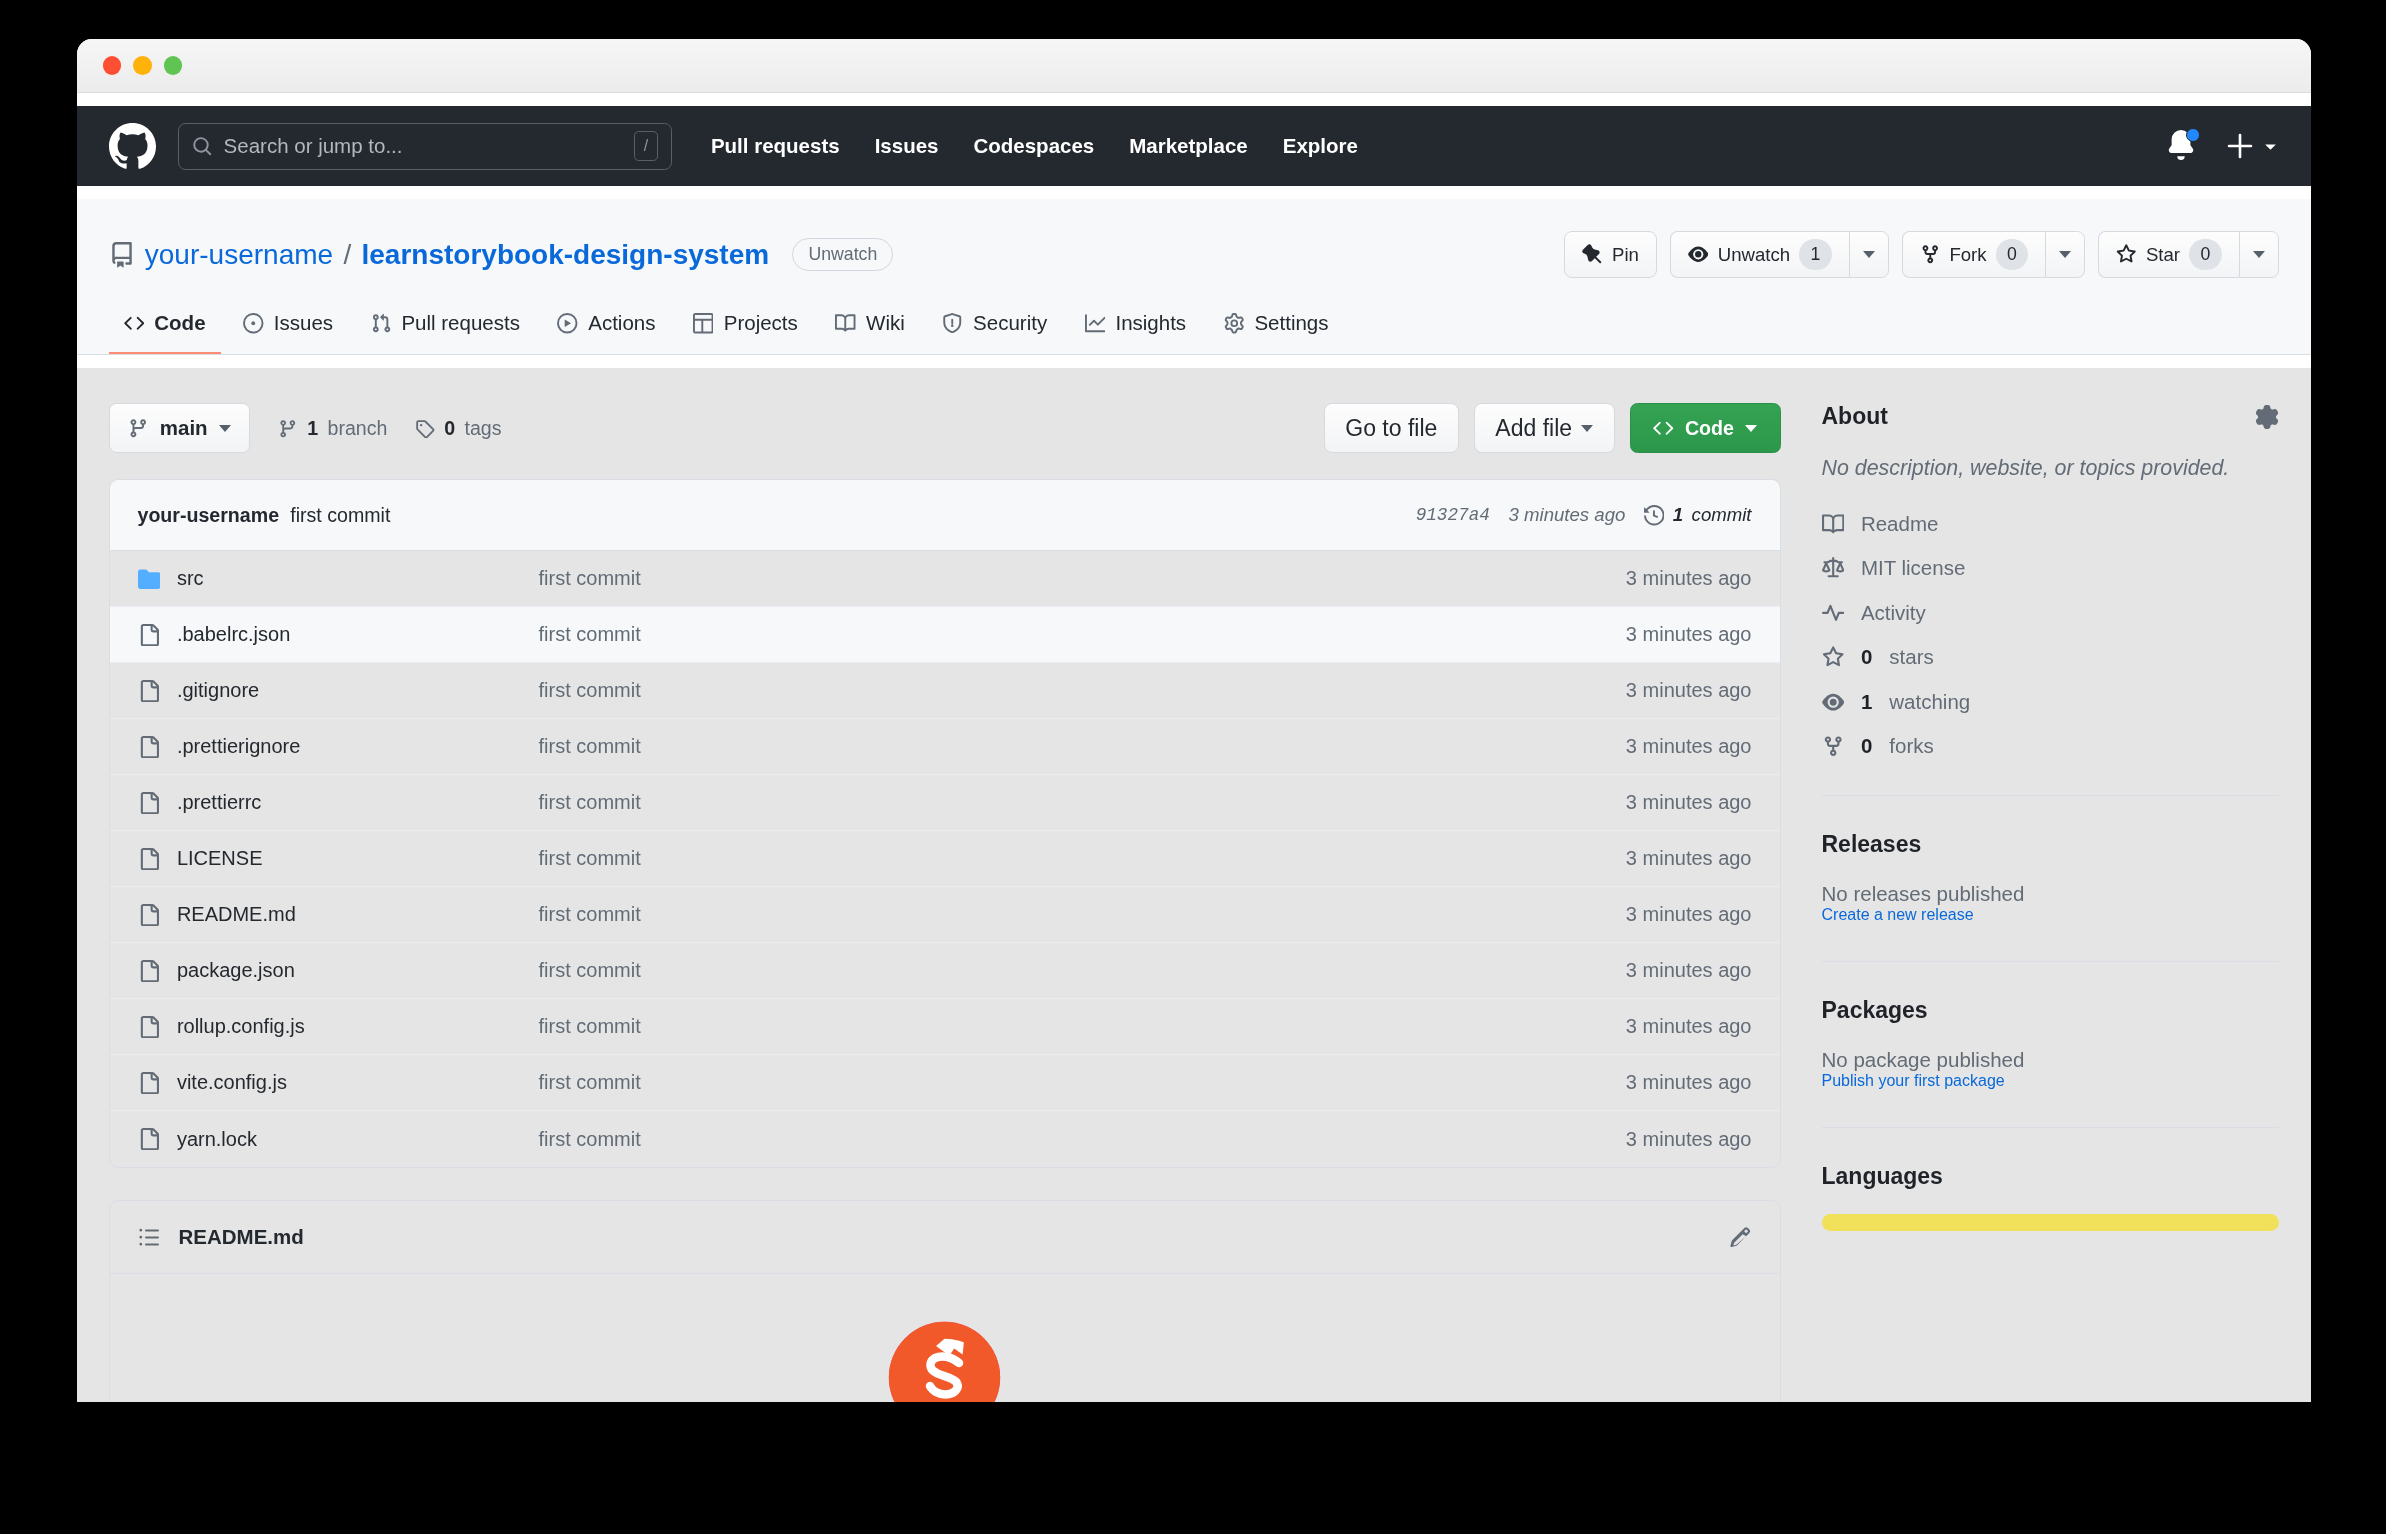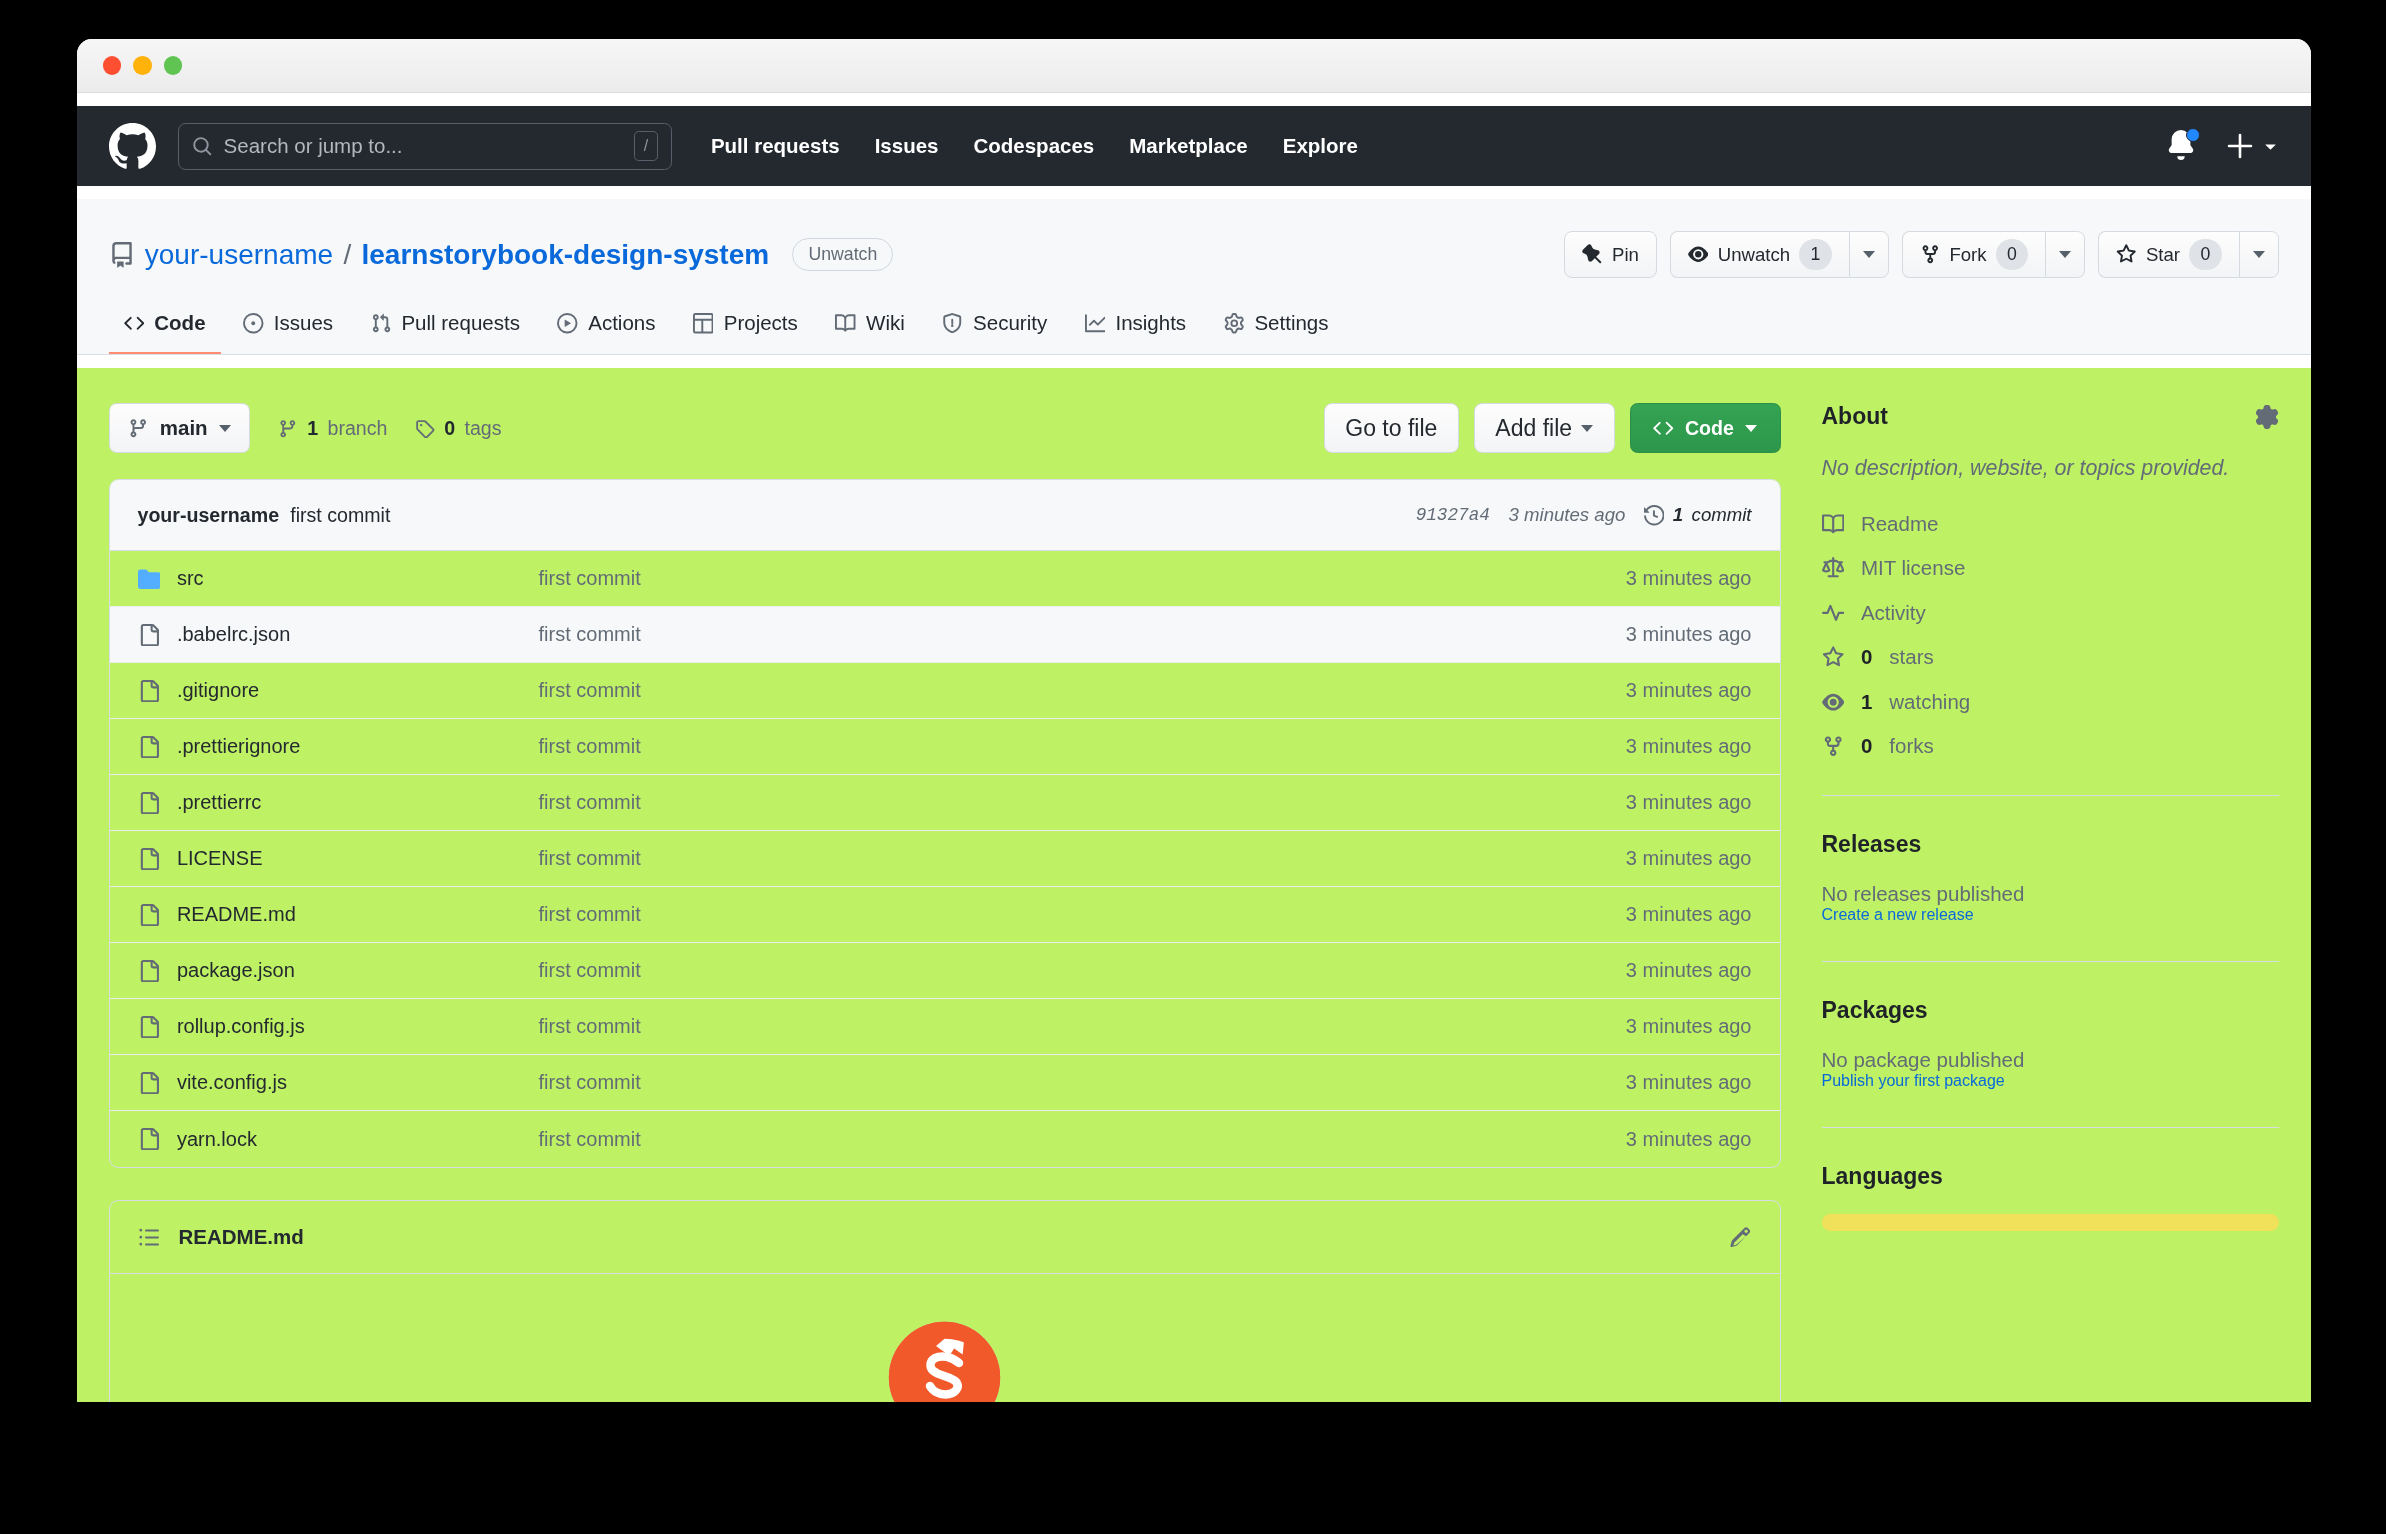--- a/index.html
+++ b/index.html
@@ -96,21 +96,21 @@
   .tab {
     display: flex; align-items: center; gap: 10.3px;
     padding: 9.3px 15px 17px 15px; font-size: 20.5px; color: #24292f;
     border-bottom: 2.8px solid transparent; text-decoration: none; white-space: nowrap;
   }
   .tab.active { font-weight: bold; border-bottom-color: #fd8c73; }
 
   
   .body {
     flex: 1 1 auto; display: flex; gap: 41px;
-    padding: 35px 32px 0 32px; background: #bef264; overflow: hidden;
+    padding: 35px 32px 0 32px; background: #e5e5e5; overflow: hidden;
   }
   .main-col { flex: 1 1 auto; min-width: 0; }
   .side-col { flex: 0 0 457px; }
 
   .file-toolbar { display: flex; align-items: center; gap: 28px; }
   .branch-btn {
     background: linear-gradient(#fdfdfd,#f3f4f6); border: 0.9px solid #d5dae0;
     border-radius: 7.5px; height: 50px; display: flex; align-items: center;
     gap: 11.2px; padding: 0 18.6px; font-size: 20.5px; font-weight: bold; color: #24292f;
   }

